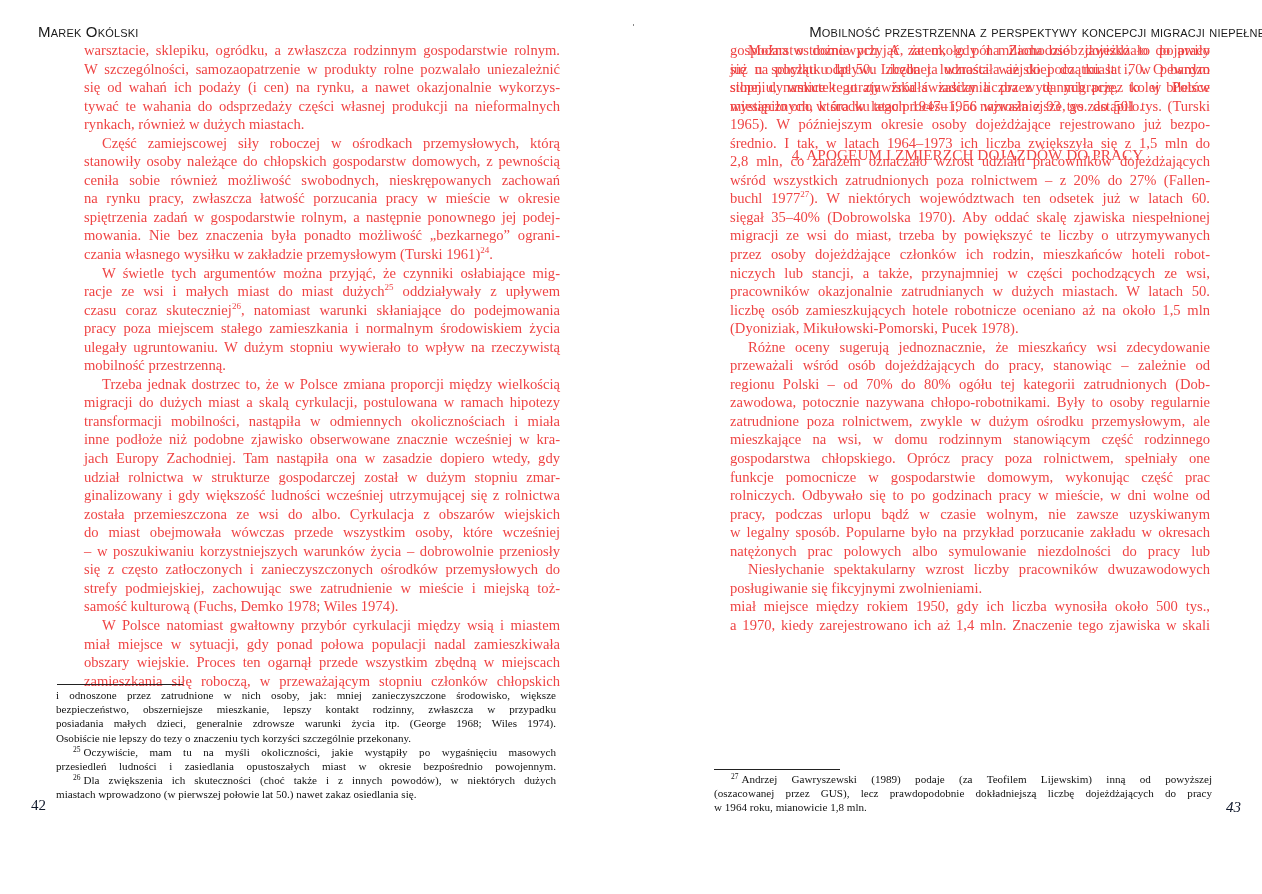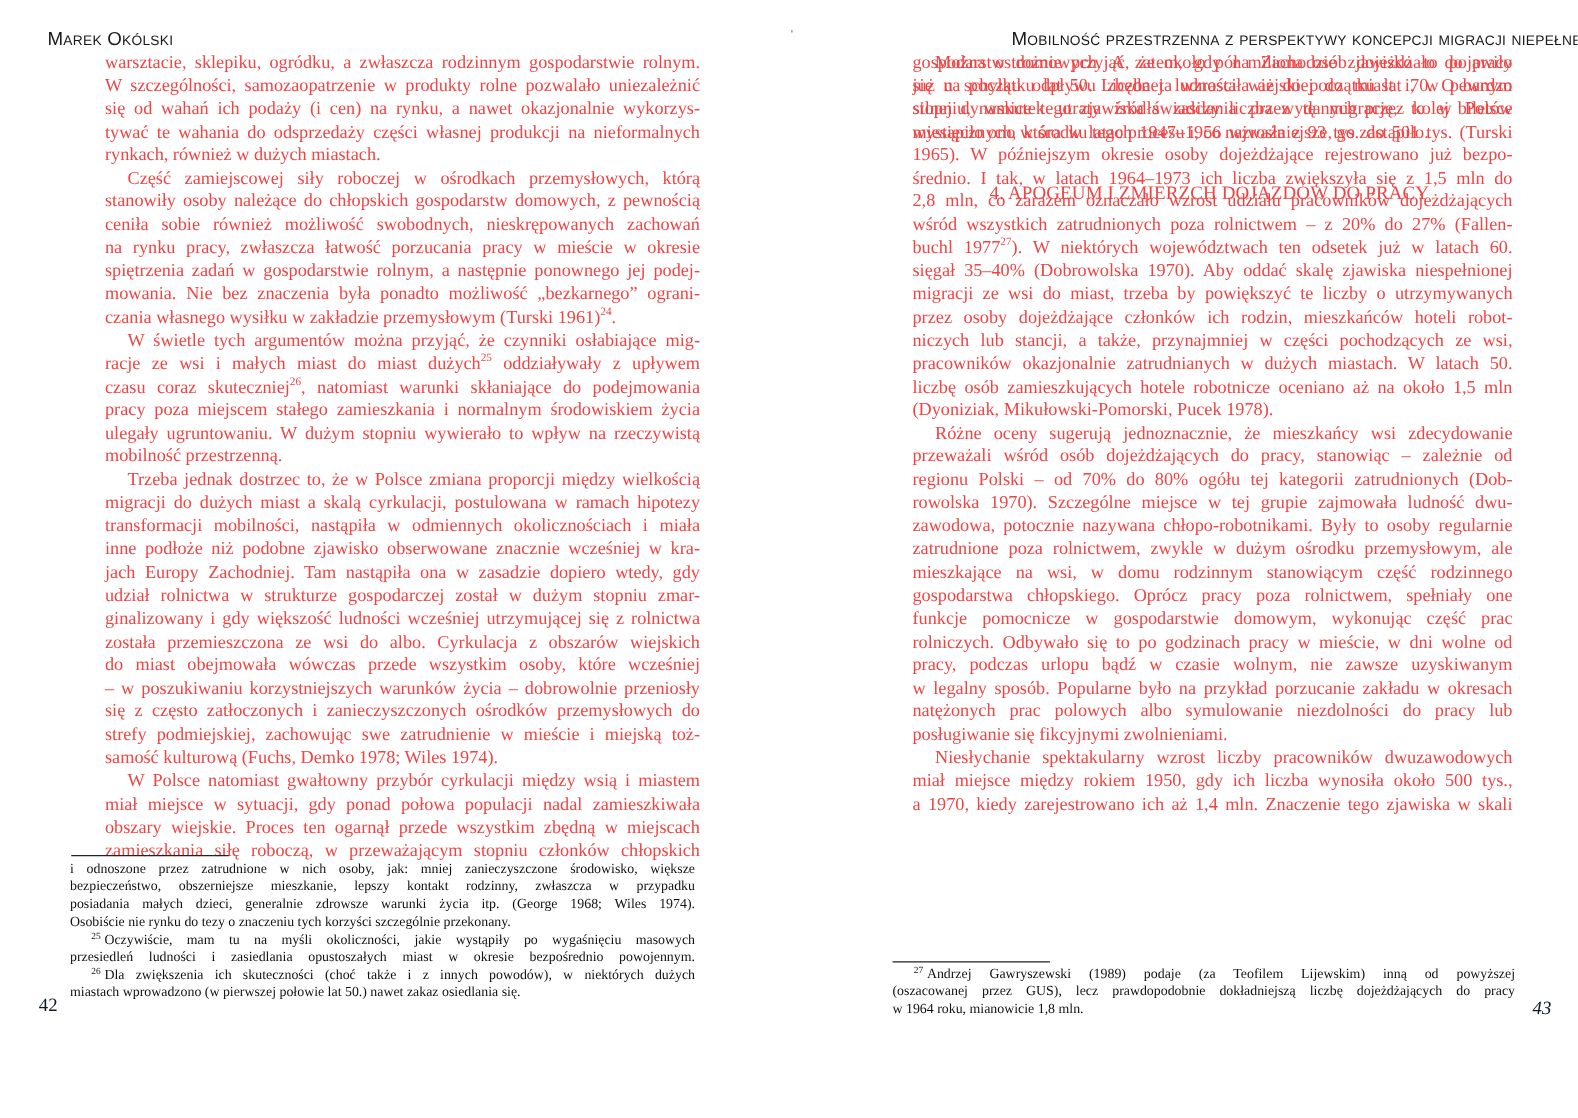--- a/index.html
+++ b/index.html
@@ -177,21 +177,21 @@
     <span class="line">obszary wiejskie. Proces ten ogarnął przede wszystkim zbędną w miejscach</span>
     <span class="line">zamieszkania siłę roboczą, w przeważającym stopniu członków chłopskich</span>
   </div>
 
   <div class="fn-rule"></div>
 
   <div class="footnotes">
     <span class="fn-line">i odnoszone przez zatrudnione w nich osoby, jak: mniej zanieczyszczone środowisko, większe</span>
     <span class="fn-line">bezpieczeństwo, obszerniejsze mieszkanie, lepszy kontakt rodzinny, zwłaszcza w przypadku</span>
     <span class="fn-line">posiadania małych dzieci, generalnie zdrowsze warunki życia itp. (George 1968; Wiles 1974).</span>
-    <span class="fn-line last">Osobiście nie rynku do tezy o znaczeniu tych korzyści szczególnie przekonany.</span>
+    <span class="fn-line last">Osobiście nie lepszy do tezy o znaczeniu tych korzyści szczególnie przekonany.</span>
 
     <span class="fn-line indent"><sup>25</sup><span>Oczywiście, mam tu na myśli okoliczności, jakie wystąpiły po wygaśnięciu masowych</span></span>
     <span class="fn-line">przesiedleń ludności i zasiedlania opustoszałych miast w okresie bezpośrednio powojennym.</span>
 
     <span class="fn-line indent"><sup>26</sup><span>Dla zwiększenia ich skuteczności (choć także i z innych powodów), w niektórych dużych</span></span>
     <span class="fn-line last">miastach wprowadzono (w pierwszej połowie lat 50.) nawet zakaz osiedlania się.</span>
   </div>
 
   <div class="page-number">42</div>
 </div>
@@ -225,33 +225,32 @@
     <span class="line">migracji ze wsi do miast, trzeba by powiększyć te liczby o utrzymywanych</span>
     <span class="line">przez osoby dojeżdżające członków ich rodzin, mieszkańców hoteli robot-</span>
     <span class="line">niczych lub stancji, a także, przynajmniej w części pochodzących ze wsi,</span>
     <span class="line">pracowników okazjonalnie zatrudnianych w dużych miastach. W latach 50.</span>
     <span class="line">liczbę osób zamieszkujących hotele robotnicze oceniano aż na około 1,5 mln</span>
     <span class="line last">(Dyoniziak, Mikułowski-Pomorski, Pucek 1978).</span>
 
     <span class="line indent">Różne oceny sugerują jednoznacznie, że mieszkańcy wsi zdecydowanie</span>
     <span class="line">przeważali wśród osób dojeżdżających do pracy, stanowiąc – zależnie od</span>
     <span class="line">regionu Polski – od 70% do 80% ogółu tej kategorii zatrudnionych (Dob-</span>
-    <span class="line">rowolska 1970). Szczególne miejsce w tej grupie zajmowała ludność dwu-</span>
     <span class="line">zawodowa, potocznie nazywana chłopo-robotnikami. Były to osoby regularnie</span>
     <span class="line">zatrudnione poza rolnictwem, zwykle w dużym ośrodku przemysłowym, ale</span>
     <span class="line">mieszkające na wsi, w domu rodzinnym stanowiącym część rodzinnego</span>
     <span class="line">gospodarstwa chłopskiego. Oprócz pracy poza rolnictwem, spełniały one</span>
     <span class="line">funkcje pomocnicze w gospodarstwie domowym, wykonując część prac</span>
     <span class="line">rolniczych. Odbywało się to po godzinach pracy w mieście, w dni wolne od</span>
     <span class="line">pracy, podczas urlopu bądź w czasie wolnym, nie zawsze uzyskiwanym</span>
     <span class="line">w legalny sposób. Popularne było na przykład porzucanie zakładu w okresach</span>
     <span class="line">natężonych prac polowych albo symulowanie niezdolności do pracy lub</span>
+    <span class="line indent">Niesłychanie spektakularny wzrost liczby pracowników dwuzawodowych</span>
+
     <span class="line last">posługiwanie się fikcyjnymi zwolnieniami.</span>
-
-    <span class="line indent">Niesłychanie spektakularny wzrost liczby pracowników dwuzawodowych</span>
     <span class="line">miał miejsce między rokiem 1950, gdy ich liczba wynosiła około 500 tys.,</span>
     <span class="line">a 1970, kiedy zarejestrowano ich aż 1,4 mln. Znaczenie tego zjawiska w skali</span>
   </div>
 
   <div class="fn-rule"></div>
 
   <div class="footnotes">
     <span class="fn-line indent"><sup>27</sup><span>Andrzej Gawryszewski (1989) podaje (za Teofilem Lijewskim) inną od powyższej</span></span>
     <span class="fn-line">(oszacowanej przez GUS), lecz prawdopodobnie dokładniejszą liczbę dojeżdżających do pracy</span>
     <span class="fn-line last">w 1964 roku, mianowicie 1,8 mln.</span>

